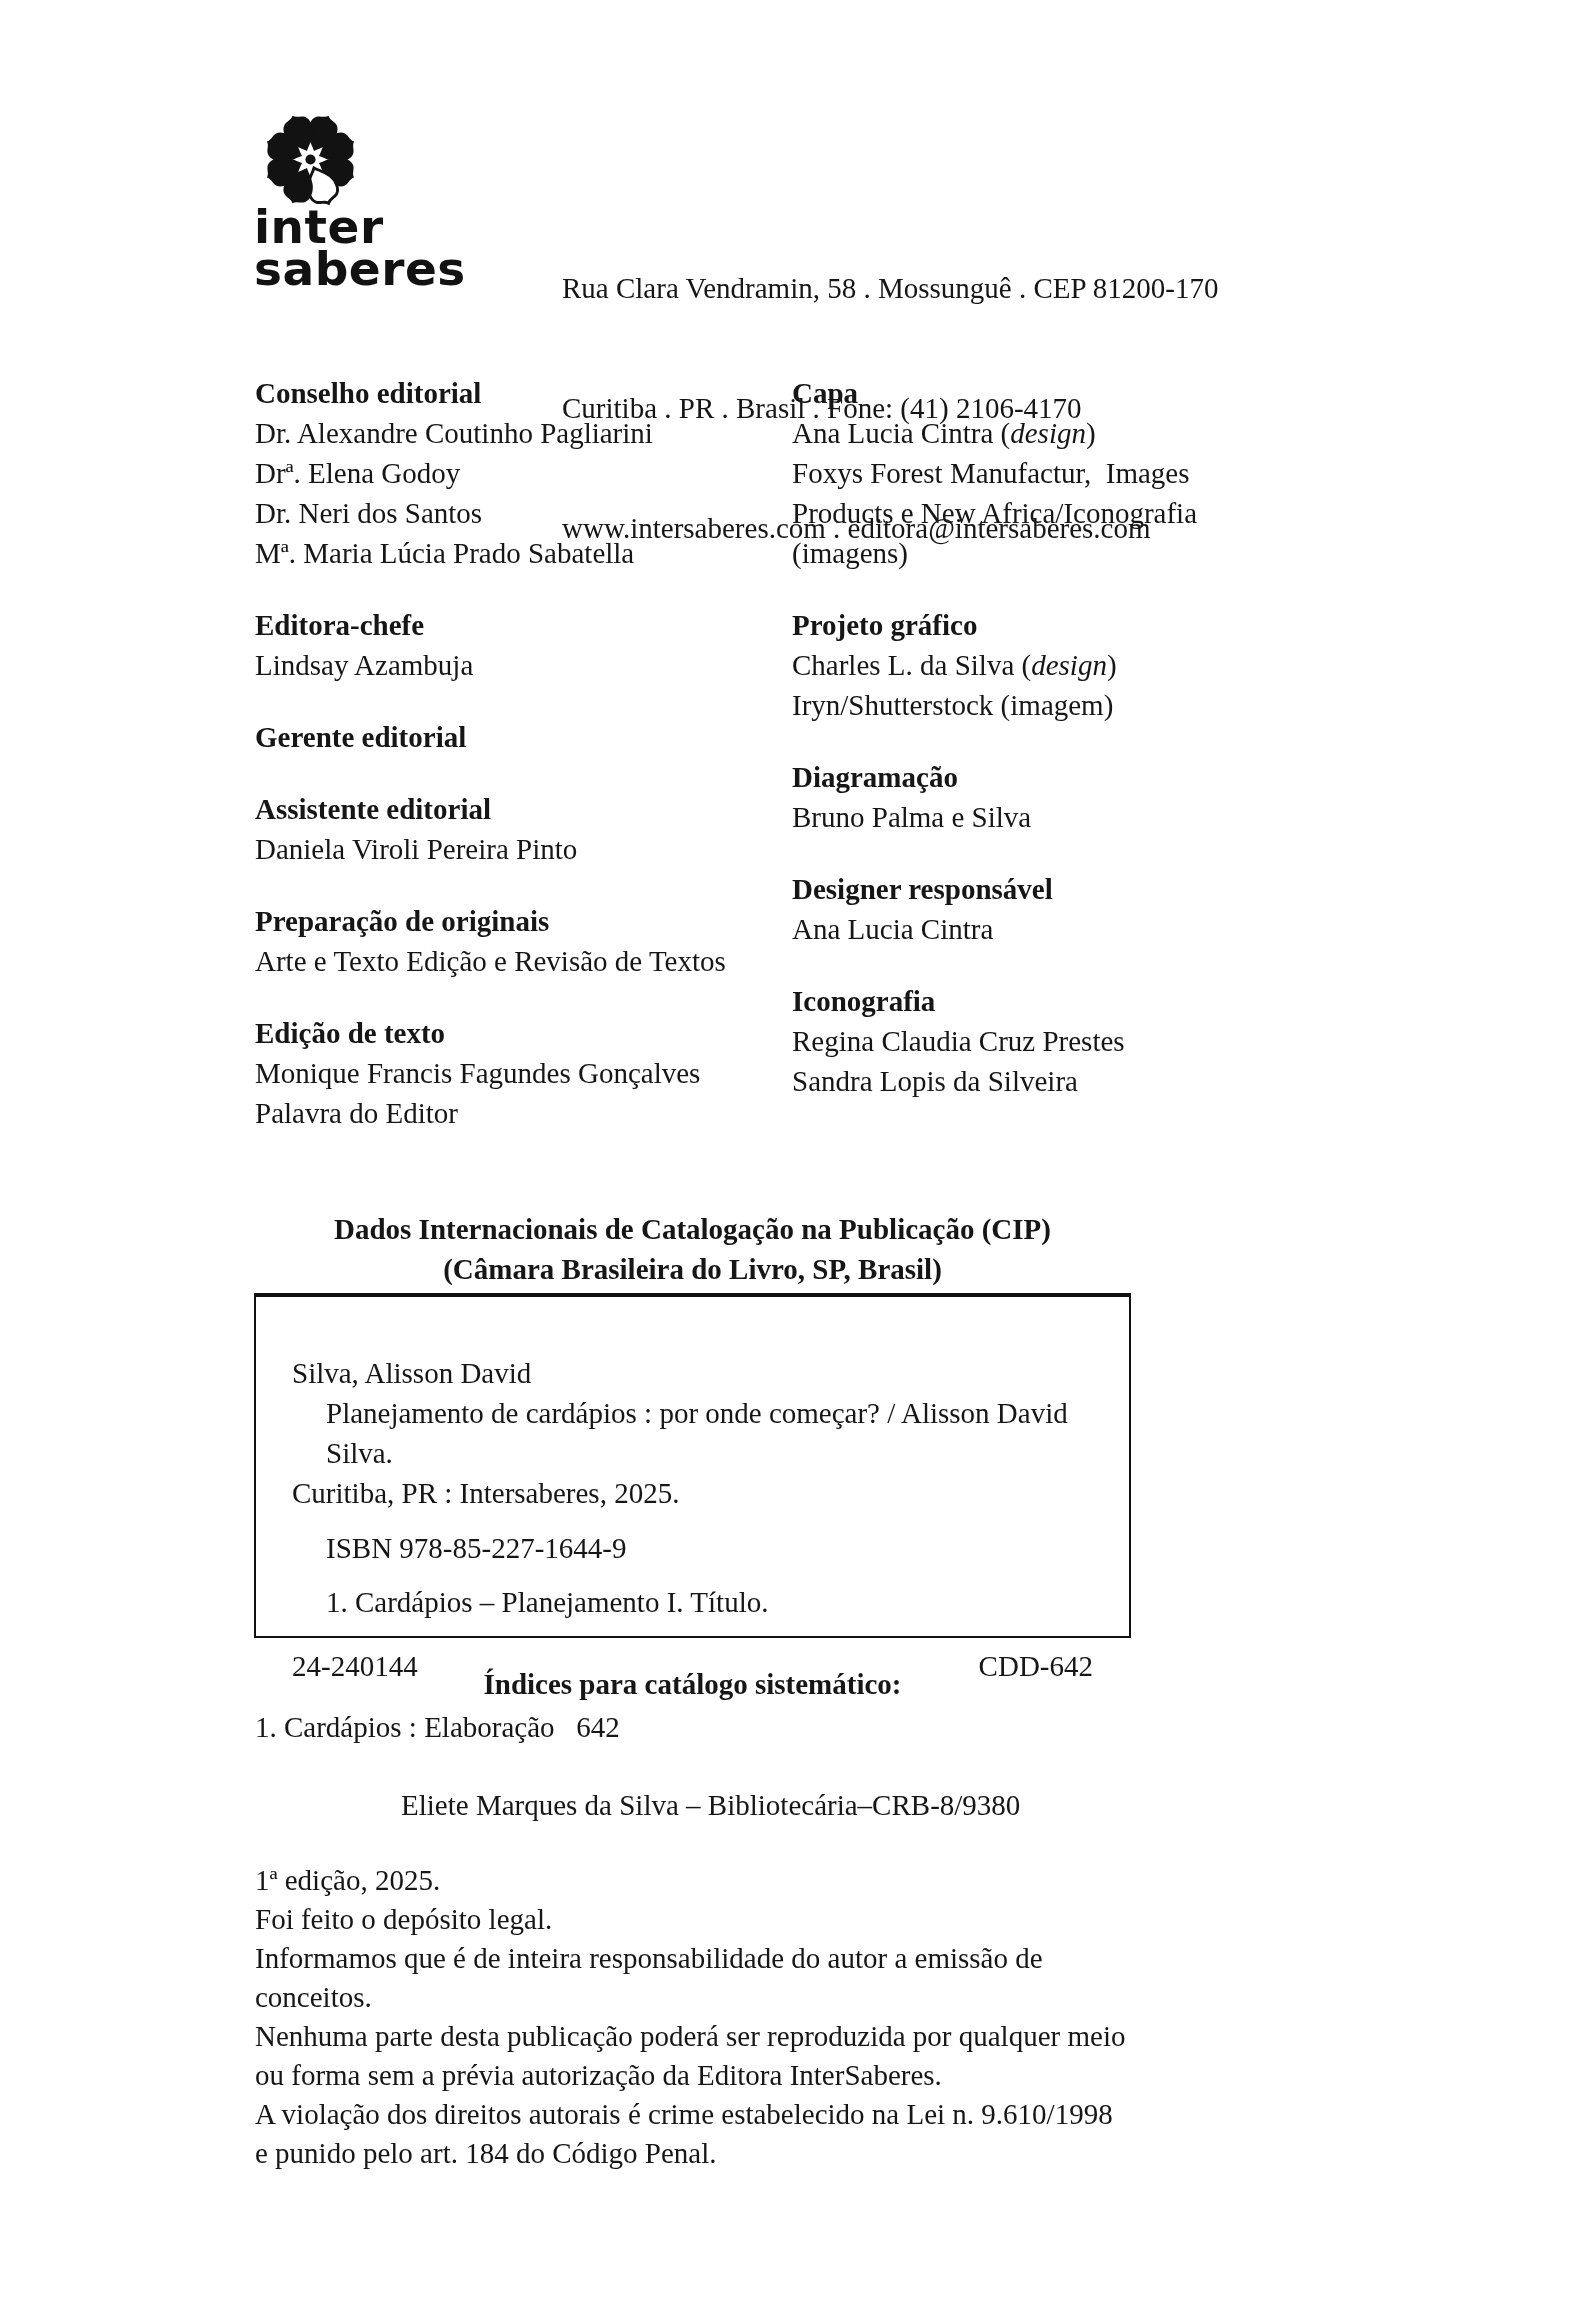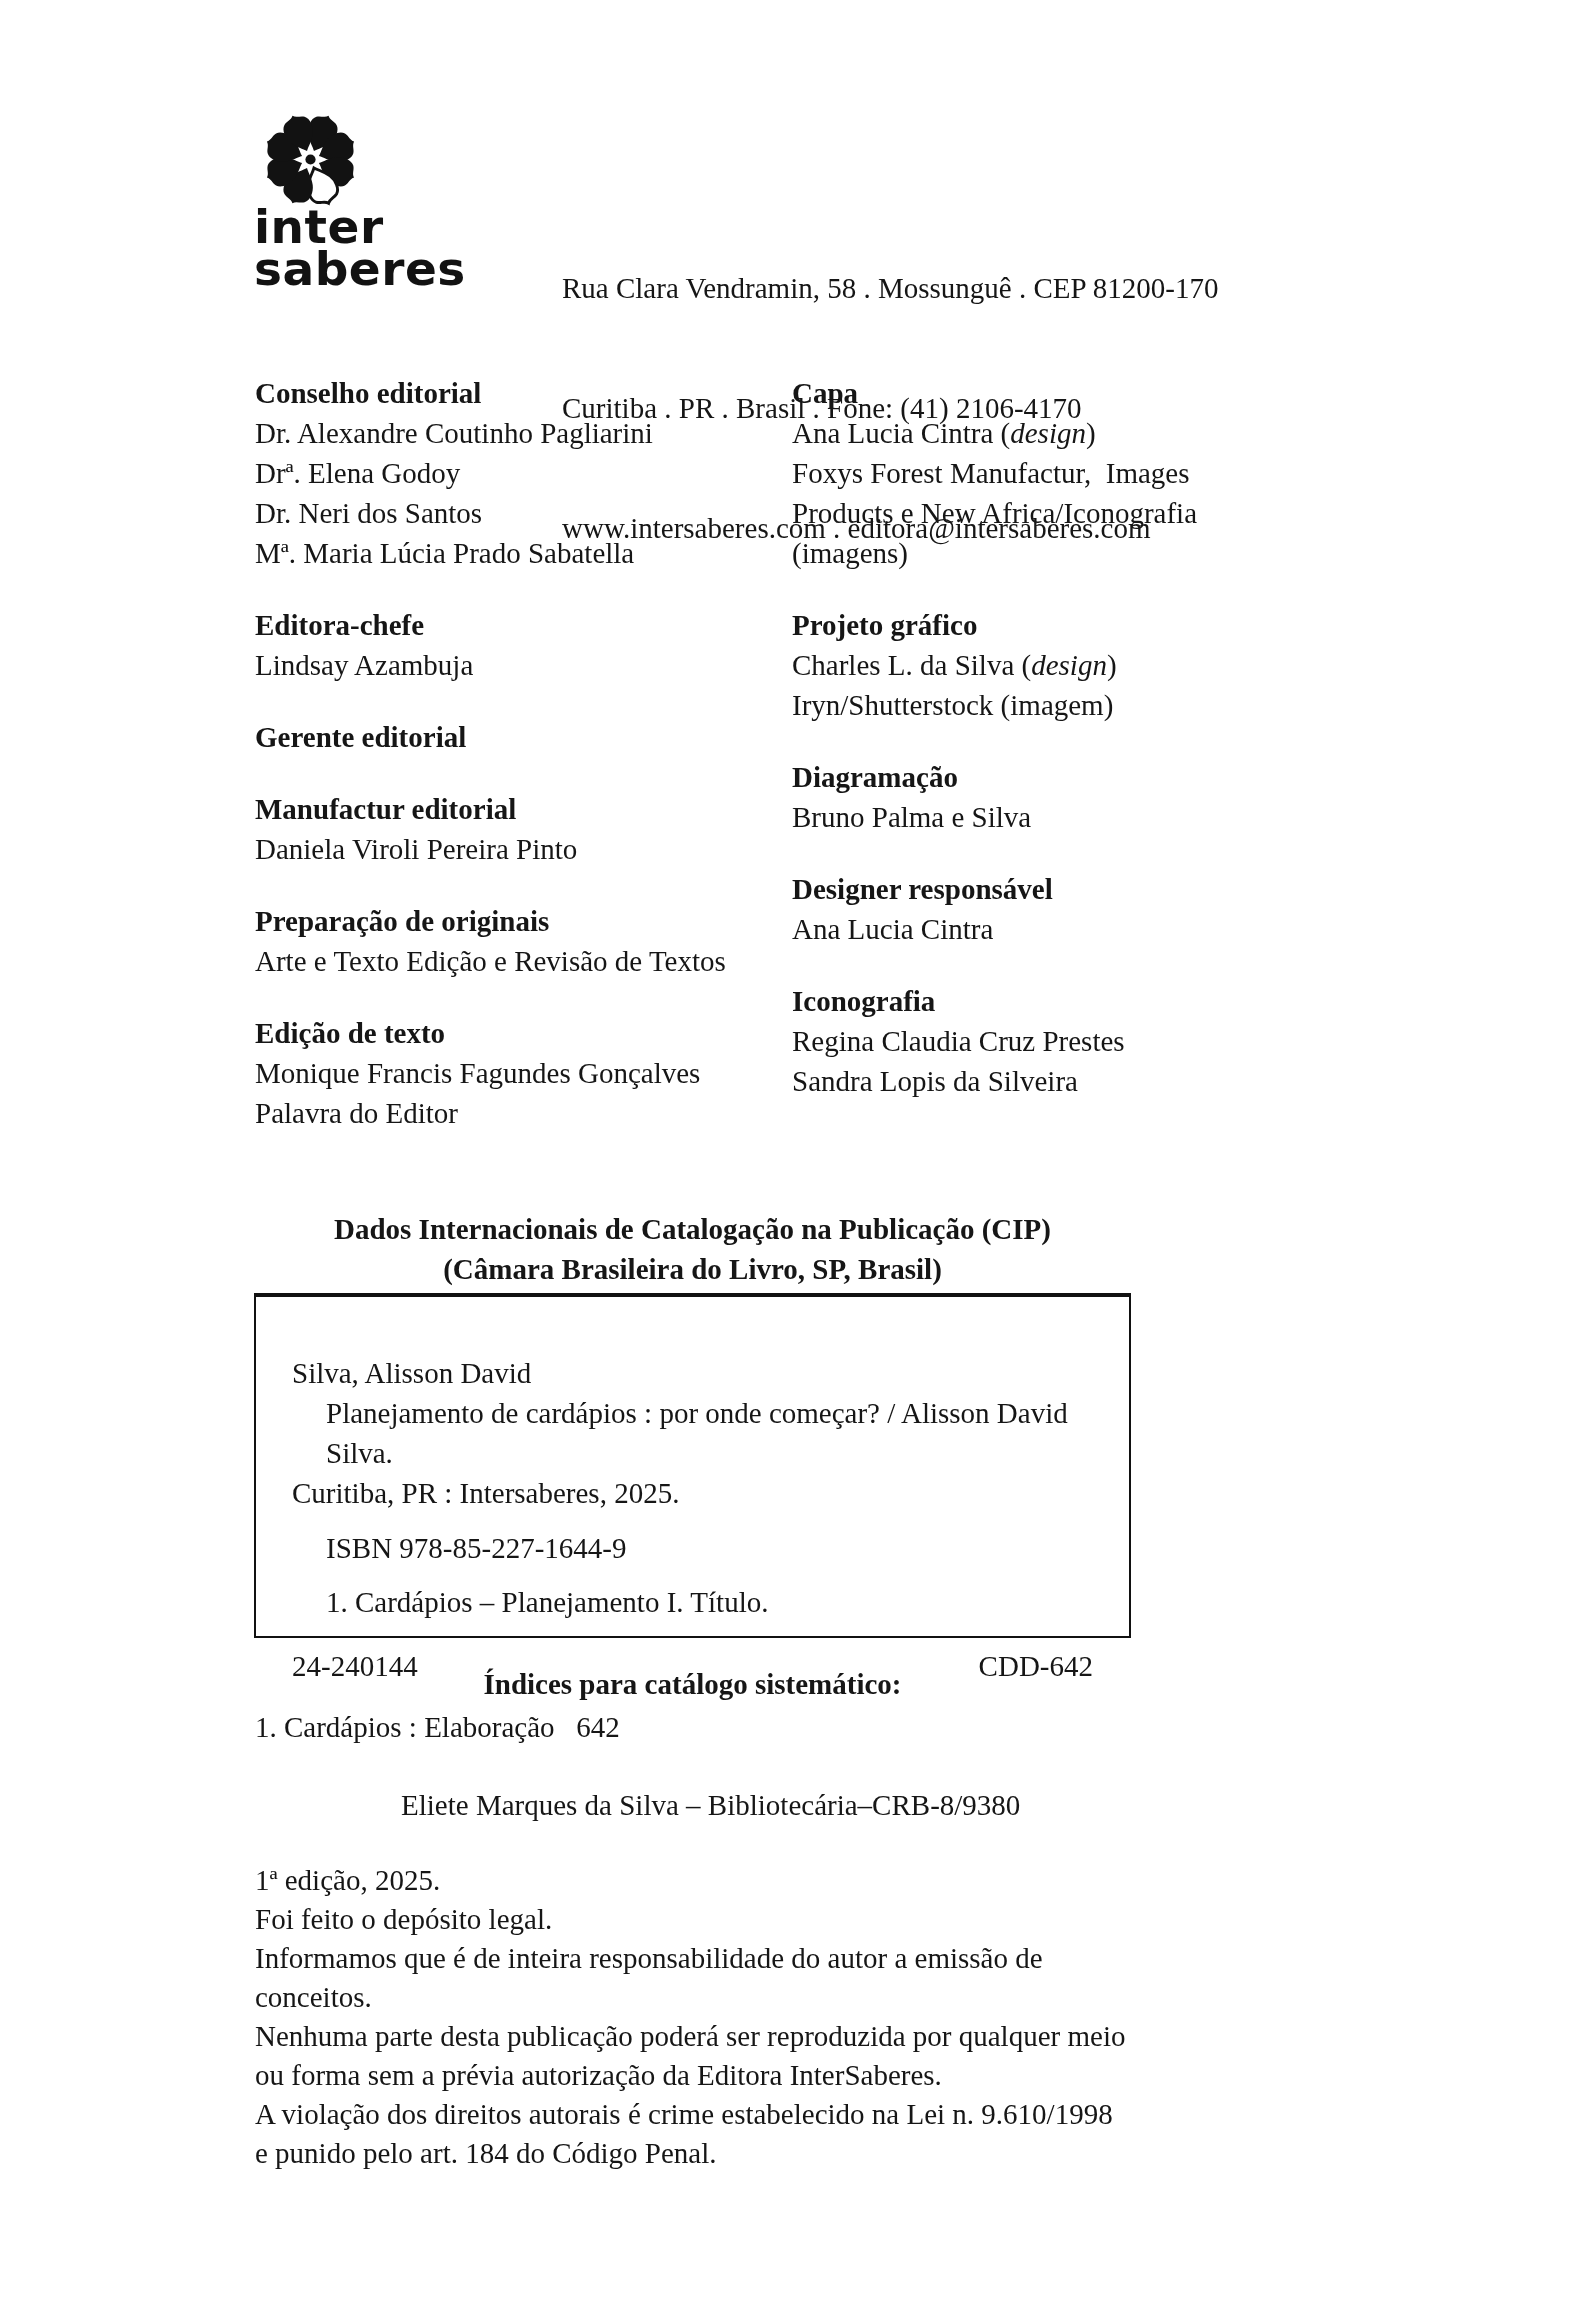--- a/index.html
+++ b/index.html
@@ -116,21 +116,21 @@
       <div class="credit-line">Mª. Maria Lúcia Prado Sabatella</div>
     </div>
     <div class="credit-section">
       <div class="credit-heading">Editora-chefe</div>
       <div class="credit-line">Lindsay Azambuja</div>
     </div>
     <div class="credit-section">
       <div class="credit-heading">Gerente editorial</div>
     </div>
     <div class="credit-section">
-      <div class="credit-heading">Manufactur editorial</div>
+      <div class="credit-heading">Assistente editorial</div>
       <div class="credit-line">Daniela Viroli Pereira Pinto</div>
     </div>
     <div class="credit-section">
       <div class="credit-heading">Preparação de originais</div>
       <div class="credit-line">Arte e Texto Edição e Revisão de Textos</div>
     </div>
     <div class="credit-section">
       <div class="credit-heading">Edição de texto</div>
       <div class="credit-line">Monique Francis Fagundes Gonçalves</div>
       <div class="credit-line">Palavra do Editor</div>

